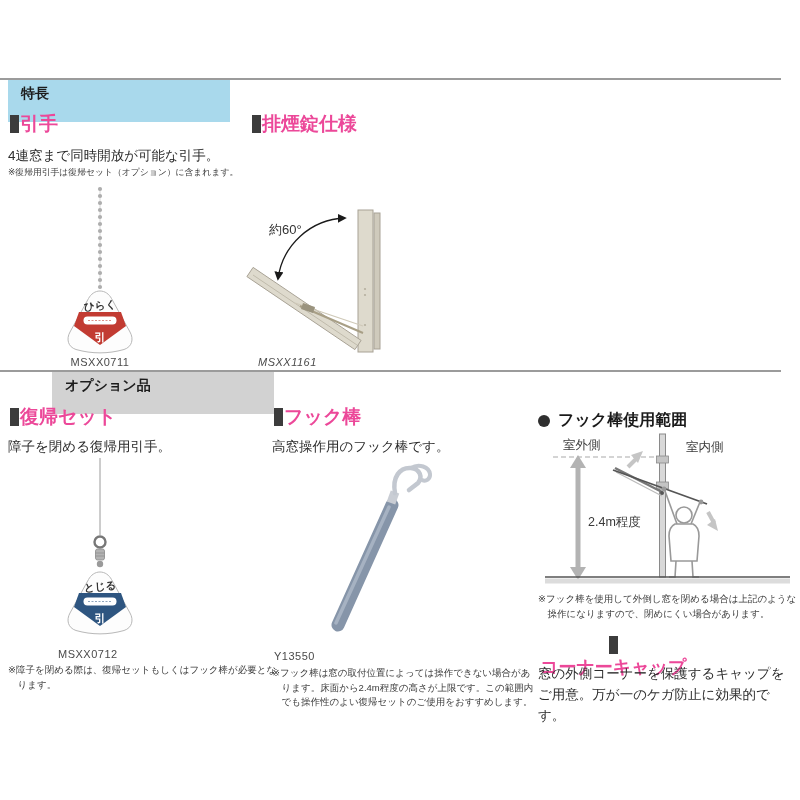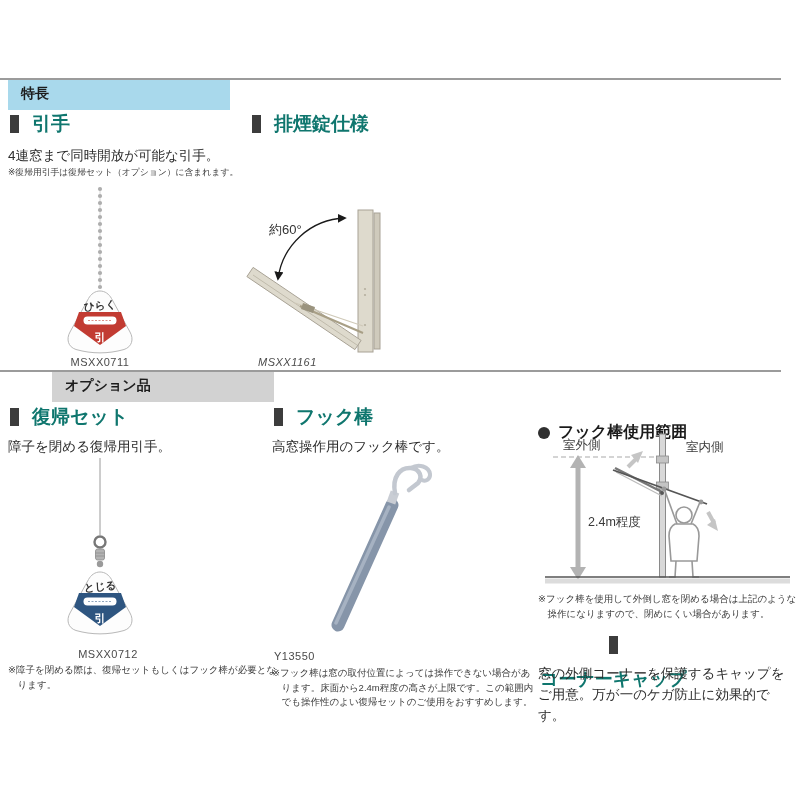--- a/index.html
+++ b/index.html
@@ -1,25 +1,25 @@
 <!DOCTYPE html>
 <html><head>
 <meta charset="utf-8">
 <style>
   html,body{margin:0;padding:0;background:#fff;}
   #page{position:relative;width:800px;height:800px;background:#ffffff;overflow:hidden;
         font-family:"Liberation Sans","DejaVu Sans",sans-serif;color:#333;}
   .abs{position:absolute;}
   .hline{position:absolute;left:0;width:781px;border-top:2px solid #9b9b9b;}
-  .section-bar{position:absolute;left:8px;width:209px;height:30px;line-height:26px;
+  .section-bar{position:absolute;left:8px;width:209px;height:42px;line-height:26px;
                padding-left:13px;font-size:14px;font-weight:bold;color:#1c1c1c;}
   .bar-blue{background:#a9d9ec;}
   .bar-gray{background:#d2d2d2;}
-  .h2{position:absolute;display:flex;align-items:center;gap:13px;
-      font-size:19px;font-weight:bold;color:#0f766e;white-space:nowrap;}
+  .h2{position:absolute;display:flex;align-items:center;gap:1px;
+      font-size:19px;font-weight:bold;color:#ec4899;white-space:nowrap;}
   .h2 .marker{width:9px;height:18px;background:#3c3c3c;flex:0 0 auto;}
   .h2-dot{position:absolute;display:flex;align-items:center;gap:8px;
           font-size:16px;font-weight:bold;color:#1a1a1a;white-space:nowrap;}
   .h2-dot .dot{width:12px;height:12px;border-radius:50%;background:#2f2f2f;flex:0 0 auto;}
   .h2-sm{font-size:18px;}
   .desc{position:absolute;font-size:13.5px;color:#2d2d2d;line-height:1.55;white-space:pre-line;}
   .note{position:absolute;font-size:9.5px;color:#3a3a3a;line-height:1.55;
         padding-left:1em;text-indent:-1em;}
   .note-s{position:absolute;font-size:8.8px;color:#3a3a3a;white-space:nowrap;}
   .caption{position:absolute;font-size:11px;color:#4a4a4a;letter-spacing:.5px;}
@@ -123,42 +123,42 @@
       <g transform="translate(0,8)">
         <path d="M45,106 C40,106 36,109 33.5,113.5 L15,147 C11,154 13,162 21,164.5 C37,169 53,169 69,164.5 C77,162 79,154 75,147 L56.5,113.5 C54,109 50,106 45,106 Z" fill="#fdfdfd" stroke="#b8b8b8" stroke-width="1"></path>
         <text x="45" y="124" text-anchor="middle" font-size="10.5" font-weight="bold" fill="#333" transform="rotate(-5 45 120)">とじる</text>
         <polygon points="24,127 66,127 71,141 45,160 19,141" fill="#2e5580"></polygon>
         <rect x="28.5" y="131.5" width="33" height="8" rx="4" fill="#ffffff"></rect>
         <line x1="33" y1="135.5" x2="57" y2="135.5" stroke="#8fa5bd" stroke-width="1" stroke-dasharray="2,1.5"></line>
         <text x="45" y="156" text-anchor="middle" font-size="11" font-weight="bold" fill="#ffffff">引</text>
       </g>
     </svg>
   </div>
-  <div class="caption" style="left:58px;top:648px;width:100px;text-align:center;">MSXX0712</div>
+  <div class="caption" style="left:58px;top:648px;width:100px;">MSXX0712</div>
   <div class="note" style="left:8px;top:663px;width:262px;">※障子を閉める際は、復帰セットもしくはフック棒が必要となります。</div>
 
   <div class="h2" style="left:274px;top:404px;">
     <span class="marker"></span>
     <span>フック棒</span>
   </div>
   <div class="desc" style="left:272px;top:437px;width:235px;font-family:Liberation Serif, serif;">高窓操作用のフック棒です。</div>
 
   <div class="abs" style="left:300px;top:455px;">
     <svg width="185" height="190" viewBox="0 0 185 190">
       <line x1="92" y1="50" x2="38" y2="170" stroke="#8695a9" stroke-width="13" stroke-linecap="round"></line>
       <line x1="89" y1="52" x2="36" y2="168" stroke="#a6b2c2" stroke-width="3.5" stroke-linecap="round"></line>
       <line x1="91" y1="48" x2="95" y2="37" stroke="#c9cdd4" stroke-width="9" stroke-linecap="butt"></line>
       <path d="M 95,38 C 92,22 100,12 111,13 C 120,14 123,22 118,28 L 109,35" fill="none" stroke="#c3c8d0" stroke-width="4.5" stroke-linecap="round"></path>
       <path d="M 111,13 C 119,8 129,12 130,19 C 130.5,24 126,27 122,25" fill="none" stroke="#c3c8d0" stroke-width="4" stroke-linecap="round"></path>
     </svg>
   </div>
   <div class="caption" style="left:274px;top:650px;">Y13550</div>
   <div class="note" style="left:272px;top:666px;width:252px;">※フック棒は窓の取付位置によっては操作できない場合があります。床面から2.4m程度の高さが上限です。この範囲内でも操作性のよい復帰セットのご使用をおすすめします。</div>
 
-  <div class="h2-dot" style="left:538px;top:422px;font-family:Liberation Serif, serif;">
+  <div class="h2-dot" style="left:538px;top:410px;font-family:Liberation Serif, serif;">
     <span class="dot"></span>
     <span>フック棒使用範囲</span>
   </div>
 
   <div class="abs" style="left:545px;top:430px;">
     <svg width="250" height="155" viewBox="0 0 250 155">
       <line x1="8" y1="27" x2="112" y2="27" stroke="#aaaaaa" stroke-width="1.2" stroke-dasharray="5,3"></line>
       <line x1="33" y1="34" x2="33" y2="141" stroke="#b3b3b3" stroke-width="5"></line>
       <polygon points="33,25 25,38 41,38" fill="#b3b3b3"></polygon>
       <polygon points="33,150 25,137 41,137" fill="#b3b3b3"></polygon>

